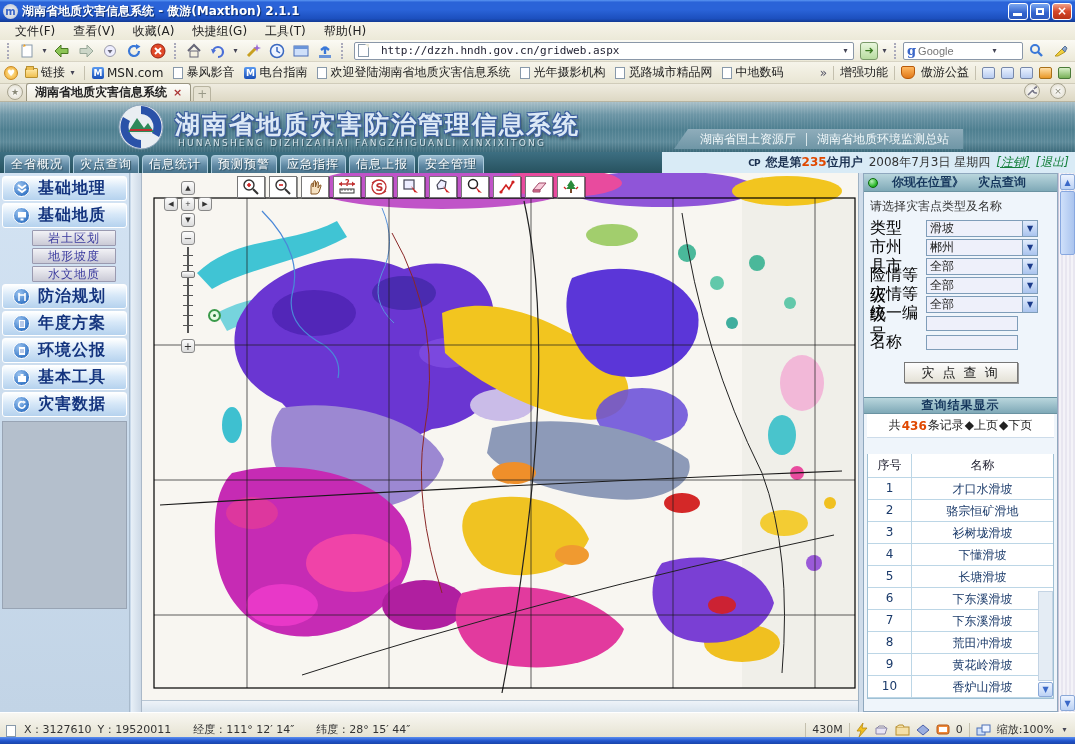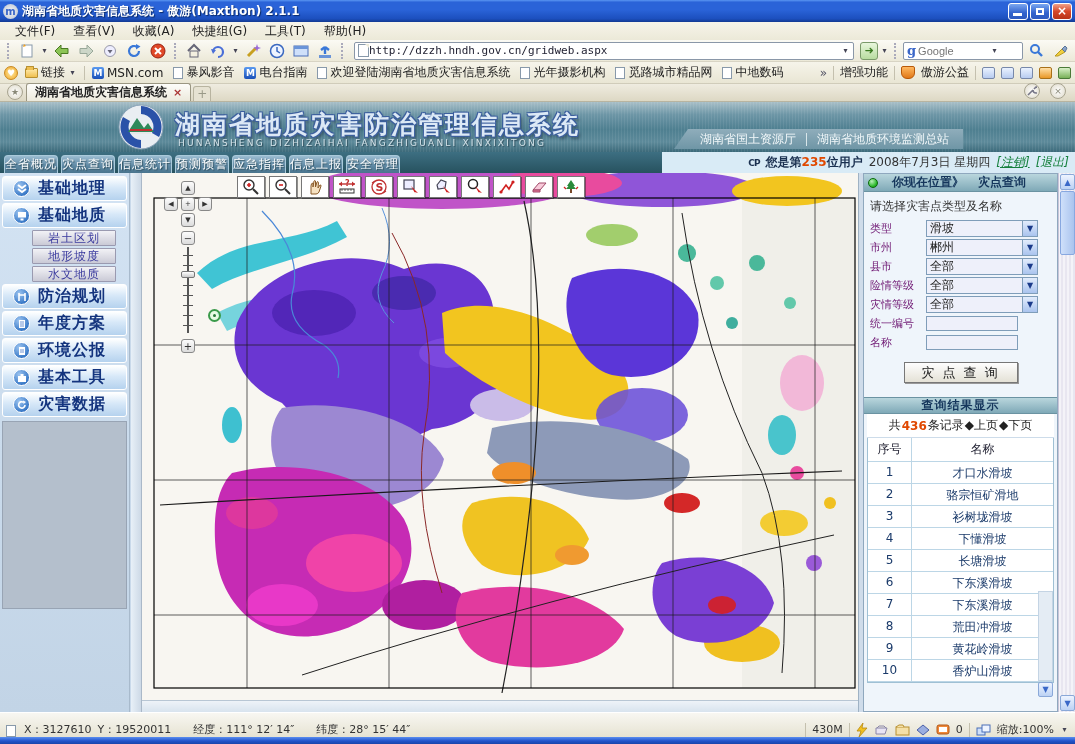--- a/index.html
+++ b/index.html
@@ -33,21 +33,21 @@
   .menu-item { padding:1px 9px; color:#222; }
 
   .browser-toolbar { left:0; top:40px; width:1075px; height:22px;
     background:linear-gradient(#fbfaf4,#ece9d8); border-bottom:1px solid #d8d4c4;
     display:flex; align-items:center; padding:0 4px; gap:2px; }
   .grip { width:4px; height:16px; border-left:2px dotted #aab; margin:0 3px; }
   .tbtn { width:22px; height:20px; display:flex; align-items:center; justify-content:center; border:1px solid transparent; border-radius:2px; }
   .tbtn svg { display:block; }
   .mini-drop { font-size:8px; color:#445; width:9px; text-align:center; }
   .urlbox { flex:1; height:18px; background:#fff; border:1px solid #8a97a8; border-radius:2px;
-    display:flex; align-items:center; padding:0 3px; gap:0; margin:0 4px; min-width:300px;}
+    display:flex; align-items:center; padding:0 3px; gap:12px; margin:0 4px; min-width:300px;}
   .urlbox input { flex:1; border:none; outline:none; font-family:"DejaVu Sans Mono","Liberation Mono",monospace; font-size:11px; color:#223; background:transparent;}
   .page-ico { width:11px; height:13px; background:#fff; border:1px solid #8899aa; position:relative; flex:0 0 auto;}
   .page-ico:before { content:""; position:absolute; right:-1px; top:-1px; border:3px solid; border-color:#cdd8e4 transparent transparent #cdd8e4; border-width:0 4px 4px 0; border-color:transparent #ece9d8 transparent transparent;}
   .gobtn { width:18px; height:18px; border:1px solid #7a9a6a; border-radius:3px; background:linear-gradient(#e8f6dc,#b8dca0);
     display:flex; align-items:center; justify-content:center; color:#3a7a20; font-size:11px; }
   .searchbox { width:120px; height:18px; background:#fff; border:1px solid #8a97a8; border-radius:2px;
     display:flex; align-items:center; padding:0 3px; gap:2px; }
   .searchbox input { width:70px; border:none; outline:none; font-size:11px; color:#999; background:transparent; }
   .glogo { color:#3a66c8; font-weight:bold; font-size:13px; font-family:"DejaVu Serif","Liberation Serif",serif;}
 
@@ -91,21 +91,21 @@
     text-shadow:-1px -1px 0 #3c5f9e, 1px -1px 0 #3c5f9e, -1px 1px 0 #3c5f9e, 1px 1px 0 #3c5f9e, 2px 3px 3px rgba(10,20,40,.45); white-space:nowrap;}
   .banner-sub { position:absolute; left:178px; top:36px; font-size:9px; letter-spacing:2.2px; color:#d4e2e8; text-shadow:1px 1px 1px #2a4a58;}
   .banner-links { position:absolute; right:112px; bottom:3px; height:20px; padding:0 14px 0 26px;
     background:linear-gradient(#8fadbb,#6f96a6); clip-path:polygon(14px 0,100% 0,100% 100%,0 100%);
     display:flex; align-items:center; gap:10px; color:#f2f8fa; font-size:12px; }
   .banner-links .divider { width:1px; height:13px; background:#d8e6ea; }
 
   
   .navbar { left:0; top:152px; width:1075px; height:21px; background:#d9ebf6; }
   .navtabs-bg { position:absolute; left:0; top:0; width:662px; height:21px; background:linear-gradient(#3d6f82,#27525f); display:flex; align-items:flex-end; gap:3px; padding:0 0 0 4px;}
-  .navtab { height:18px; padding:0 0; display:flex; align-items:center;
+  .navtab { height:18px; padding:0 6px; display:flex; align-items:center;
     background:linear-gradient(#9cbdd2,#5d87a2 60%,#4a758e); border:1px solid #aacadb; border-bottom:none;
     border-radius:4px 4px 0 0; color:#fff; font-size:12px; letter-spacing:1px; text-shadow:1px 1px 1px #2a4a58;}
   .userbar { position:absolute; right:6px; top:0; height:21px; display:flex; align-items:center; gap:6px; font-size:12px; color:#333;}
   .userbar .bold { font-weight:bold; color:#1a3050; }
   .num-red { color:#e04800; font-weight:bold; }
   .link-orange { color:#15803d;font-style:italic; }
   .link-orange.u { text-decoration:underline; }
   .cp-badge { font-size:9px; font-weight:bold; color:#1a3050; letter-spacing:-1px;}
 
   
@@ -145,33 +145,33 @@
 
   .panel-splitter { position:absolute; left:858px; top:0; width:5px; height:539px; background:#cfdcea; border-left:1px solid #9fb2c4; }
 
   
   .rpanel { position:absolute; left:863px; top:0; width:195px; height:539px; background:#eff5fb; border:1px solid #8fa8be; }
   .loc-header { height:18px; background:linear-gradient(#b9d6dd,#7fa9b7); display:flex; align-items:center; gap:14px; padding:0 4px;
     color:#15365c; font-weight:bold; font-size:12px; border-bottom:1px solid #6b93a2;}
   .green-dot { width:10px; height:10px; border-radius:50%; background:radial-gradient(circle at 35% 30%,#b8f0b8,#2ab82a 65%,#118811); border:1px solid #0a6a0a;}
   .prompt { padding:6px 0 4px 6px; color:#333; font-size:12px; }
   .form-row { display:flex; align-items:center; height:19px; padding-left:6px; }
-  .form-row .flabel { width:56px; color:#701a75; font-size:11px; }
+  .form-row .flabel { width:56px; color:#000000; font-size:16px; }
   .combo { width:112px; height:17px; background:#eef0fa; border:1px solid #7f9db9; display:flex; align-items:center; }
   .combo .val { flex:1; padding-left:3px; color:#222; font-size:12px; }
   .combo .arrow { width:15px; height:15px; background:linear-gradient(#e2ecfc,#aac4ee); border-left:1px solid #7f9db9;
     color:#1a3a8a; font-size:8px; display:flex; align-items:center; justify-content:center; }
   .txt-input { width:92px; height:15px; background:#eef0fa; border:1px solid #7f9db9; outline:none; font-size:11px; padding:0 2px; color:#222;}
   .query-btn { display:block; margin:10px auto 0 auto; width:114px; height:21px;
     background:linear-gradient(#fefefe,#e4e1d6); border:1px solid #777; box-shadow:1px 1px 0 #999;
     font-size:13px; color:#222; letter-spacing:2px; font-family:inherit; }
   .res-header { margin-top:14px; height:17px; background:linear-gradient(#b9d6dd,#7fa9b7); border-top:1px solid #6b93a2; border-bottom:1px solid #6b93a2;
     display:flex; align-items:center; justify-content:center; color:#15365c; font-weight:bold; font-size:12px; letter-spacing:1px;}
   .pager { height:24px; display:flex; align-items:center; justify-content:center; gap:1px; font-size:12px; color:#222; background:#fff; border-bottom:1px solid #cddcea; margin:0 3px;}
-  .res-table { margin:0 3px; background:#fff; border:1px solid #9fc0d4; border-top:none; }
+  .res-table { margin:16px 3px; background:#fff; border:1px solid #9fc0d4; border-top:none; }
   .res-trow { display:flex; border-bottom:1px solid #bcd6e6; }
   .res-trow .c1 { width:44px; text-align:center; border-right:1px solid #bcd6e6; padding:4px 0; color:#1a3a6a; font-size:12px;}
   .res-trow .c2 { flex:1; text-align:center; padding:4px 0; color:#1a3a6a; font-size:12px;}
   .res-trow.head .c1,.res-trow.head .c2 { color:#223; padding:3px 0;}
   .res-trow.data { height:22px; }
   .res-trow.data .c1,.res-trow.data .c2 { padding:3px 0; }
   .panel-scrollbtn { position:absolute; right:4px; bottom:14px; width:15px; height:15px;
     background:linear-gradient(#eef4ff,#bcd2f4); border:1px solid #8aa8d8; border-radius:2px;
     color:#3a68c8; font-size:8px; display:flex; align-items:center; justify-content:center;}
   .panel-scrolltrack { position:absolute; right:4px; bottom:30px; width:15px; height:90px; background:#e4ecf4; border:1px solid #c4d4e4;}

